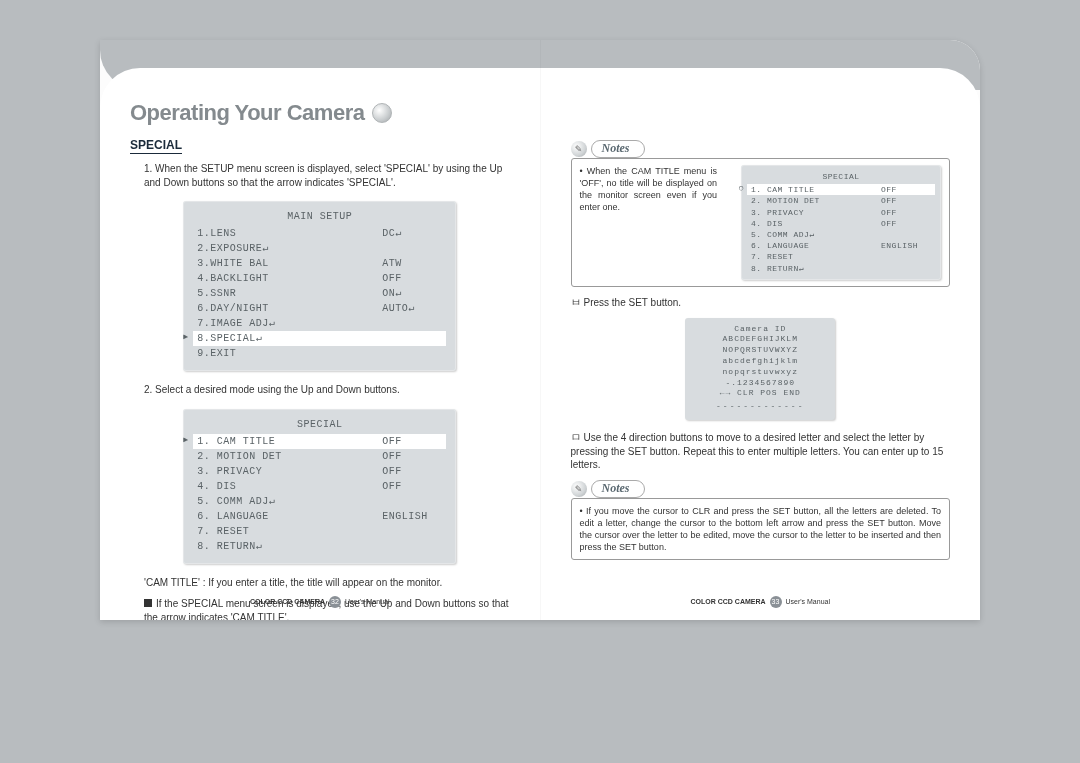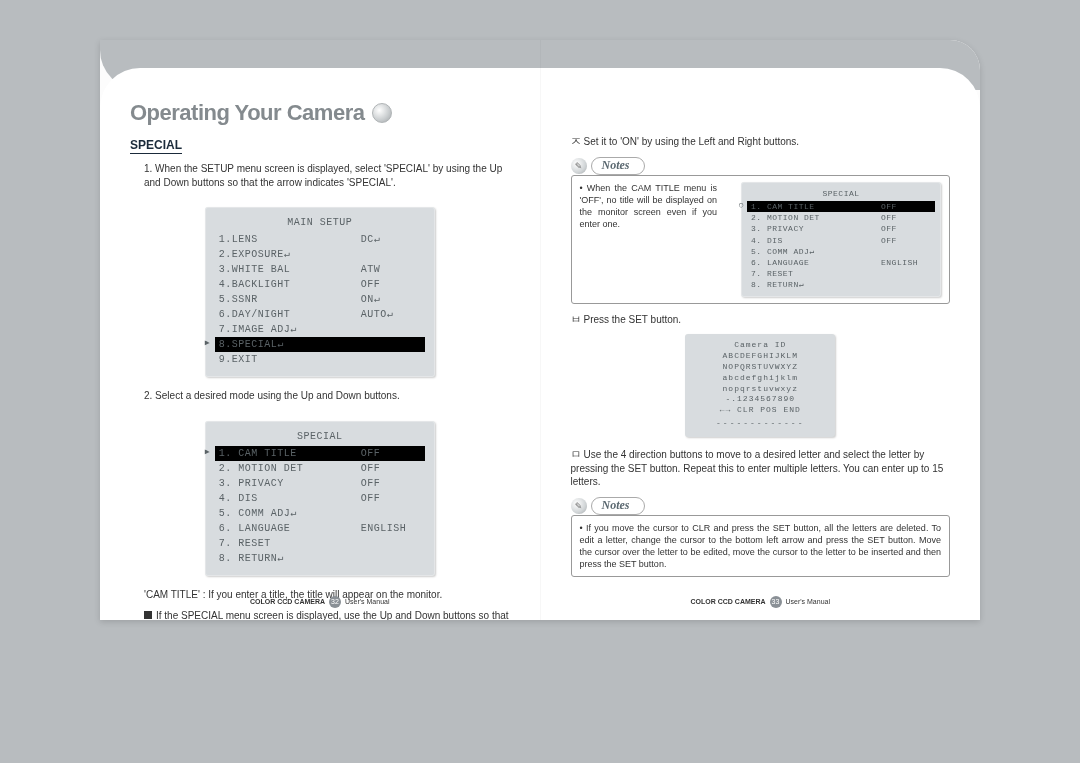--- a/index.html
+++ b/index.html
@@ -79,39 +79,39 @@
     margin-bottom: 8px;
   }
   .indent { padding-left: 14px; }
   .menu-box {
     background: #d8dcdf;
     border-radius: 3px;
     padding: 8px 14px 10px 14px;
     font-family: "Courier New", monospace;
     font-size: 10px;
     color: #5a6266;
-    width: 230px;
-    margin: 18px auto 12px auto;
+    width: 273px;
+    margin: 12px auto 12px auto;
     box-shadow: 1px 1px 2px rgba(0,0,0,0.2), inset 0 0 0 1px rgba(255,255,255,0.3);
     line-height: 1.5;
     letter-spacing: 0.5px;
   }
   .menu-box.small {
     width: 200px;
     font-size: 8px;
     padding: 6px 10px;
     line-height: 1.4;
   }
   .menu-title { text-align: center; margin-bottom: 2px; }
   .menu-row { display: flex; }
   .menu-row .k { flex: 1; }
   .menu-row .v { width: 60px; }
   .menu-box.small .menu-row .v { width: 50px; }
   .menu-row.hl {
-    background: #000000;
+    background: #ffffff;
     position: relative;
     margin-left: -4px; padding-left: 4px;
     margin-right: -4px; padding-right: 4px;
   }
   .menu-row.hl::before {
     content: "▶";
     position: absolute;
     left: -10px;
     font-size: 8px;
   }
@@ -312,23 +312,20 @@
 
     <div class="footer">
       <b>COLOR CCD CAMERA</b>
       <span class="pagenum">32</span>
       <span>User's Manual</span>
     </div>
   </div>
 
   <div class="page">
     <div style="height:34px"></div>
-    <div class="body-text">
-      <span class="step-mark">ㅈ</span><span>Set it to 'ON' by using the Left and Right buttons.</span>
-    </div>
 
     <div class="notes-tab">
       <span class="notes-circle">✎</span>
       <span class="notes-label">Notes</span>
     </div>
     <div class="notes-box with-menu">
       <div class="ntext">• <span>When the CAM TITLE menu is 'OFF', no title will be displayed on the monitor screen even if you enter one.</span></div>
       <div class="menu-box small" style="margin:0">
         <div class="menu-title">SPECIAL</div>
         <div id="special-small-rows">

